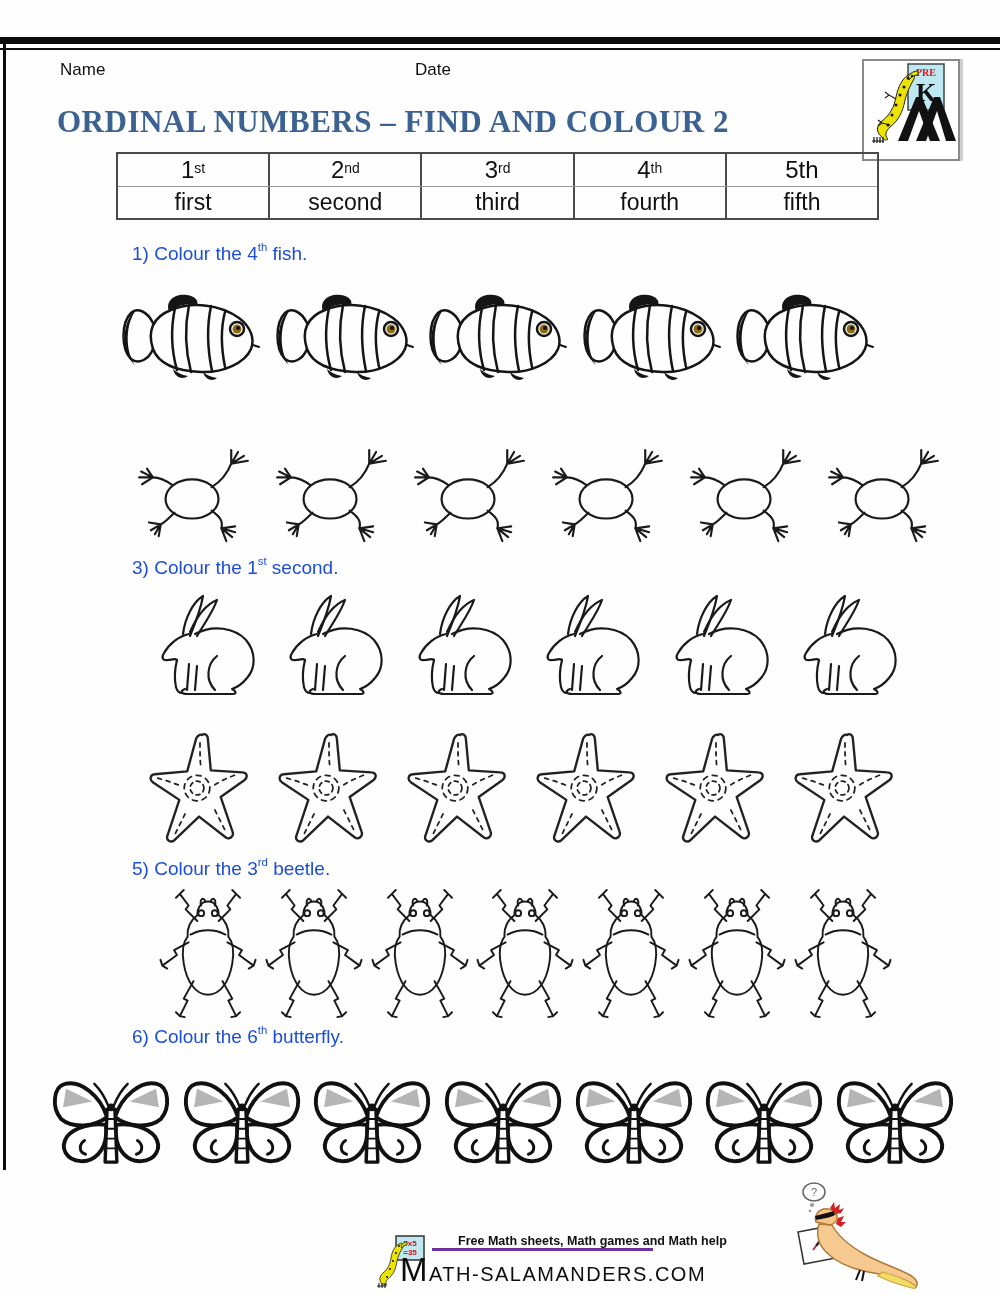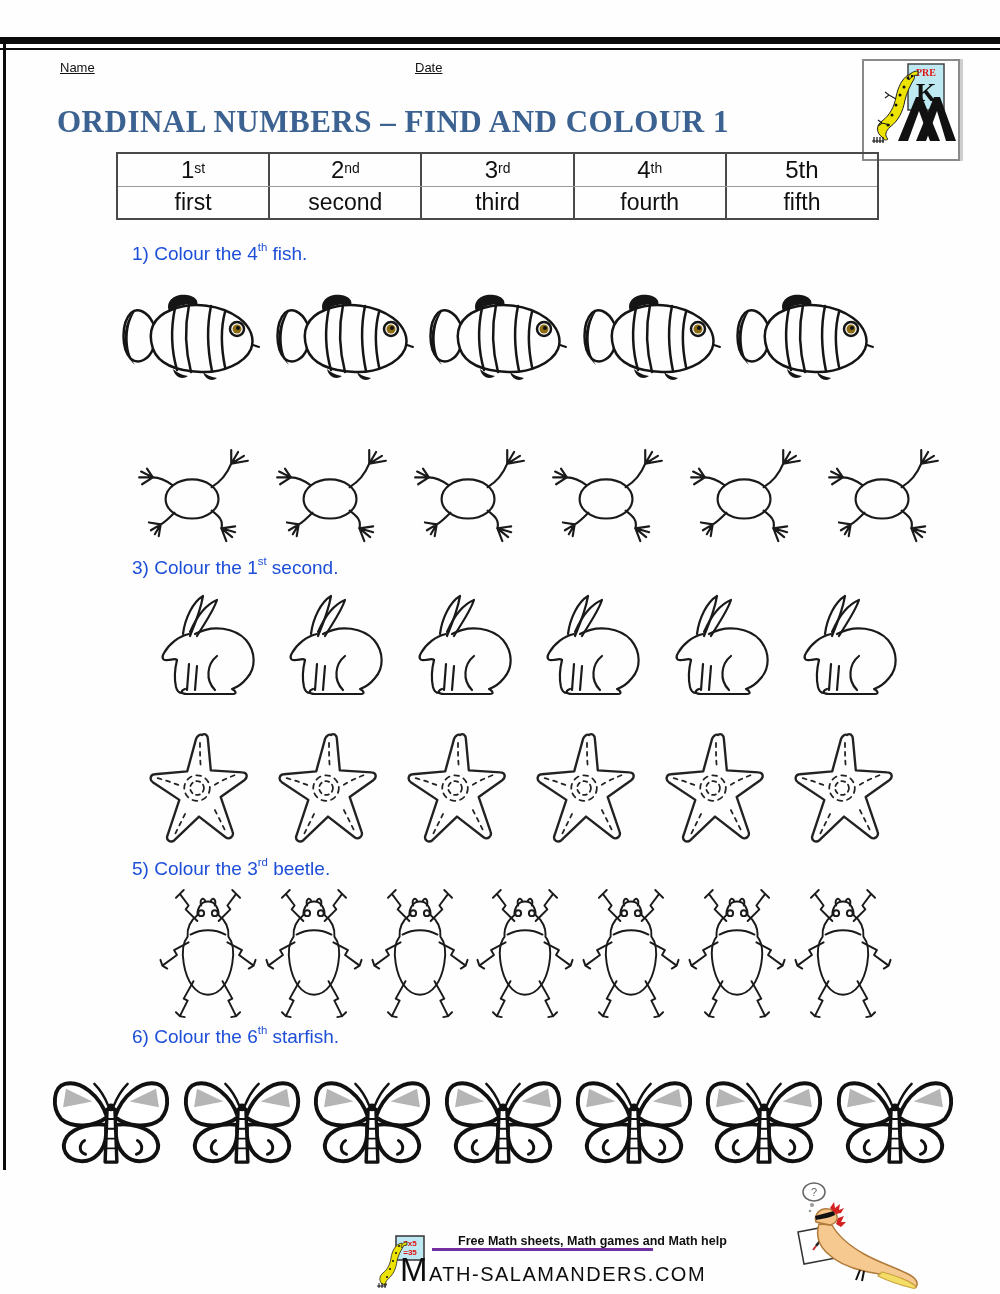--- a/index.html
+++ b/index.html
@@ -1,21 +1,21 @@
 <!DOCTYPE html>
 <html><head>
 <meta charset="utf-8">
 <style>
   html,body{margin:0;padding:0;background:#fff;}
   #page{position:relative;width:1000px;height:1294px;background:#fefefe;overflow:hidden;
         font-family:"Liberation Sans",sans-serif;color:#1a1a1a;}
   .hrule1{position:absolute;left:0;top:37px;width:1000px;height:7px;background:#0b0b0b;}
   .hrule2{position:absolute;left:0;top:48px;width:1000px;height:2px;background:#0b0b0b;}
   .vrule{position:absolute;left:3px;top:37px;width:3px;height:1133px;background:#0b0b0b;}
-  .namedate{position:absolute;top:60px;font-size:13px;color:#111;text-decoration:underline;}
+  .namedate{position:absolute;top:60px;font-size:17px;color:#111;}
   #name-label{left:60px;} #date-label{left:415px;}
   #title{position:absolute;left:57px;top:104px;font-family:"Liberation Serif",serif;
          font-weight:bold;font-size:31px;color:#3c6292;letter-spacing:.5px;white-space:pre;}
   
   #otable{position:absolute;left:116px;top:152px;width:763px;height:68px;
           border:2px solid #4a4a4a;box-sizing:border-box;display:flex;flex-direction:column;}
   .trow{flex:1;display:flex;}
   .trow.first{border-bottom:1px solid #9a9a9a;}
   .tcell{flex:1;display:flex;align-items:center;justify-content:center;border-right:2px solid #4a4a4a;
          font-size:24px;color:#101010;}
@@ -155,21 +155,21 @@
 </svg>
 
 <div id="page">
   <div class="hrule1"></div>
   <div class="hrule2"></div>
   <div class="vrule"></div>
 
   <div id="name-label" class="namedate">Name</div>
   <div id="date-label" class="namedate">Date</div>
 
-  <div id="title">ORDINAL NUMBERS – FIND AND COLOUR 1</div>
+  <div id="title">ORDINAL NUMBERS – FIND AND COLOUR 2</div>
 
   <div id="prek-logo">
     <svg viewBox="0 0 94 82" width="94" height="82">
       <rect x="44" y="3" width="36" height="46" fill="#bfe9f2" stroke="#444" stroke-width="1.5"></rect>
       <text x="62" y="15" font-size="10" font-weight="bold" fill="#e01212" text-anchor="middle" font-family="Liberation Serif, serif">PRE</text>
       <text x="62" y="40" font-size="26" font-weight="bold" fill="#111" text-anchor="middle" font-family="Liberation Serif, serif">K</text>
       <g>
         <path fill="#111" d="M34 80 L52 36 L58 36 L76 80 L66 80 L55 50 L44 80 Z"></path>
         <path fill="#111" d="M52 80 L70 36 L76 36 L92 80 L82 80 L73 50 L62 80 Z"></path>
       </g>
@@ -224,21 +224,21 @@
       <div class="tcell word">second</div>
       <div class="tcell word">third</div>
       <div class="tcell word">fourth</div>
       <div class="tcell word">fifth</div>
     </div>
   </div>
 
   <div class="ex-heading" style="top:243px"><span>1) </span><span>Colour the </span><span>4</span><sup>th</sup><span> fish.</span></div>
   <div class="ex-heading" style="top:557px"><span>3) </span><span>Colour the </span><span>1</span><sup>st</sup><span> second.</span></div>
   <div class="ex-heading" style="top:858px"><span>5) </span><span>Colour the </span><span>3</span><sup>rd</sup><span> beetle.</span></div>
-  <div class="ex-heading" style="top:1026px"><span>6) </span><span>Colour the </span><span>6</span><sup>th</sup><span> starfish.</span></div>
+  <div class="ex-heading" style="top:1026px"><span>6) </span><span>Colour the </span><span>6</span><sup>th</sup><span> butterfly.</span></div>
 
   <div class="animal-row row-0">
       <div class="animal a-fish">
         <svg>
           <use href="#sym-fish"></use>
         </svg>
       </div>
       <div class="animal a-fish">
         <svg>
           <use href="#sym-fish"></use>

